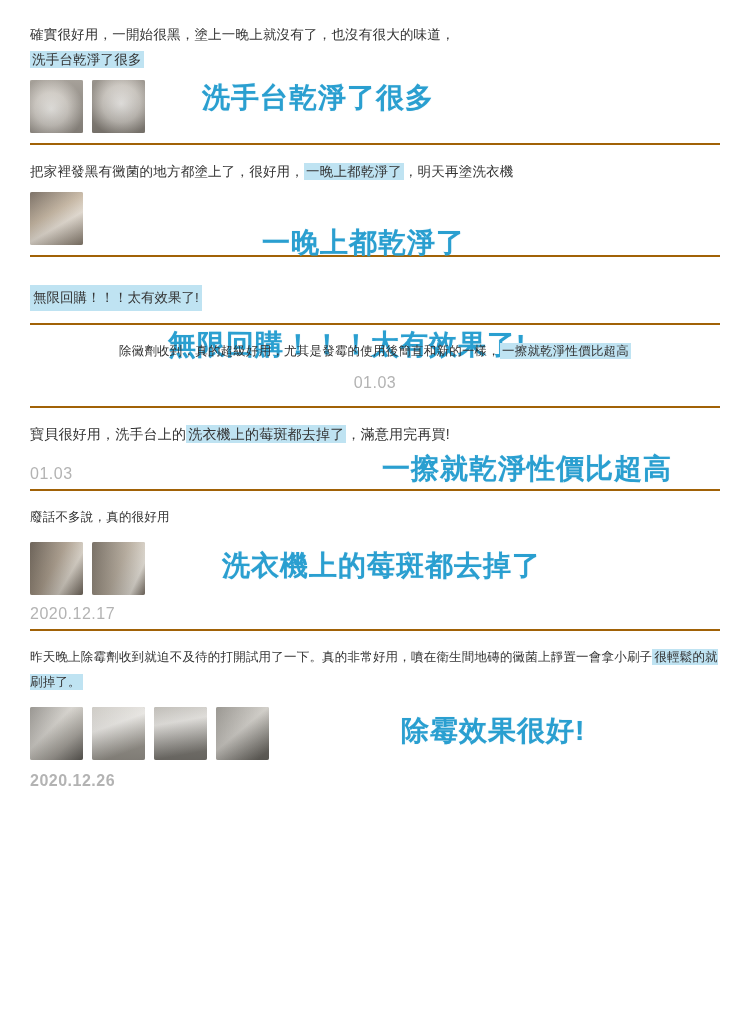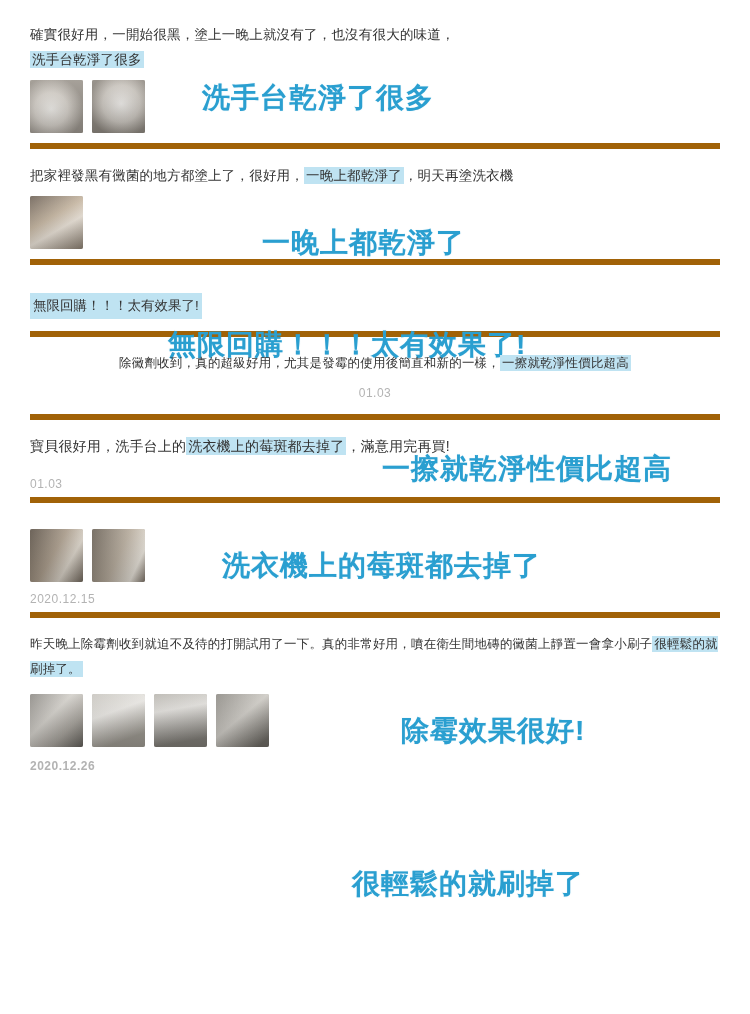--- a/index.html
+++ b/index.html
@@ -17,21 +17,21 @@
   .page {
     position: relative;
     width: 750px;
     height: 1014px;
     background: #ffffff;
     box-sizing: border-box;
     padding: 22px 30px 0 30px;
   }
   .review {
     position: relative;
-    border-bottom: 6px solid #a16207;
+    border-bottom: 2px solid #a16207;
     padding-bottom: 8px;
   }
   .review.no-border {
     border-bottom: none;
   }
   .rtext {
     font-size: 13.5px;
     line-height: 25px;
     color: #333333;
     letter-spacing: 0.2px;
@@ -52,21 +52,21 @@
     border-radius: 2px;
     overflow: hidden;
     position: relative;
     background: #b9b4ae;
   }
   .thumb .g1 {
     position: absolute;
     inset: 0;
   }
   .date {
-    font-size: 12px;
+    font-size: 16px;
     color: #b3b3b3;
     margin-top: 10px;
     letter-spacing: 0.5px;
   }
   .bigcap {
     position: absolute;
     color: #2a9fd0;
     font-weight: bold;
     font-size: 28px;
     letter-spacing: 1px;
@@ -161,31 +161,34 @@
 
   <div class="review" style="padding-top:14px; padding-bottom:6px;">
     <div class="rtext" style="font-size:14px;">
       <span>寶貝很好用，洗手台上的</span><span class="hl">洗衣機上的莓斑都去掉了</span><span>，滿意用完再買!</span>
     </div>
     <div class="date" style="margin-top:18px;">01.03</div>
   </div>
   <div class="bigcap" style="left:222px; top:547px;">洗衣機上的莓斑都去掉了</div>
 
   <div class="review" style="padding-top:14px; padding-bottom:6px;">
+    <div class="rtext" style="font-size:12.5px;">
+      <span>廢話不多說，真的很好用</span>
+    </div>
     <div class="thumbs" style="margin-top:12px;">
       <div class="thumb">
           <div class="g1 ph-d"></div>
           <div class="shade"></div>
         </div>
       <div class="thumb">
           <div class="g1 ph-e"></div>
           <div class="shade"></div>
         </div>
     </div>
-    <div class="date">2020.12.15</div>
+    <div class="date">2020.12.17</div>
   </div>
   <div class="bigcap" style="left:401px; top:712px;">除霉效果很好!</div>
 
 
   <div class="review no-border" style="padding-top:14px;">
     <div class="rtext" style="font-size:12.5px;">
       <span>昨天晚上除霉劑收到就迫不及待的打開試用了一下。真的非常好用，噴在衛生間地磚的黴菌上靜置一會拿小刷子</span><span class="hl">很輕鬆的就刷掉了。</span>
     </div>
     <div class="thumbs" style="margin-top:12px;">
       <div class="thumb">
@@ -200,15 +203,14 @@
           <div class="g1 ph-h"></div>
           <div class="shade"></div>
         </div>
       <div class="thumb">
           <div class="g1 ph-i"></div>
           <div class="shade"></div>
         </div>
     </div>
     <div class="date" style="margin-top:12px;font-weight:bold;">2020.12.26</div>
   </div>
-  <div class="bigcap" style="left:352px; top:865px;">很輕鬆的就刷掉了</div>
 
 </div>
 
 </body></html>

